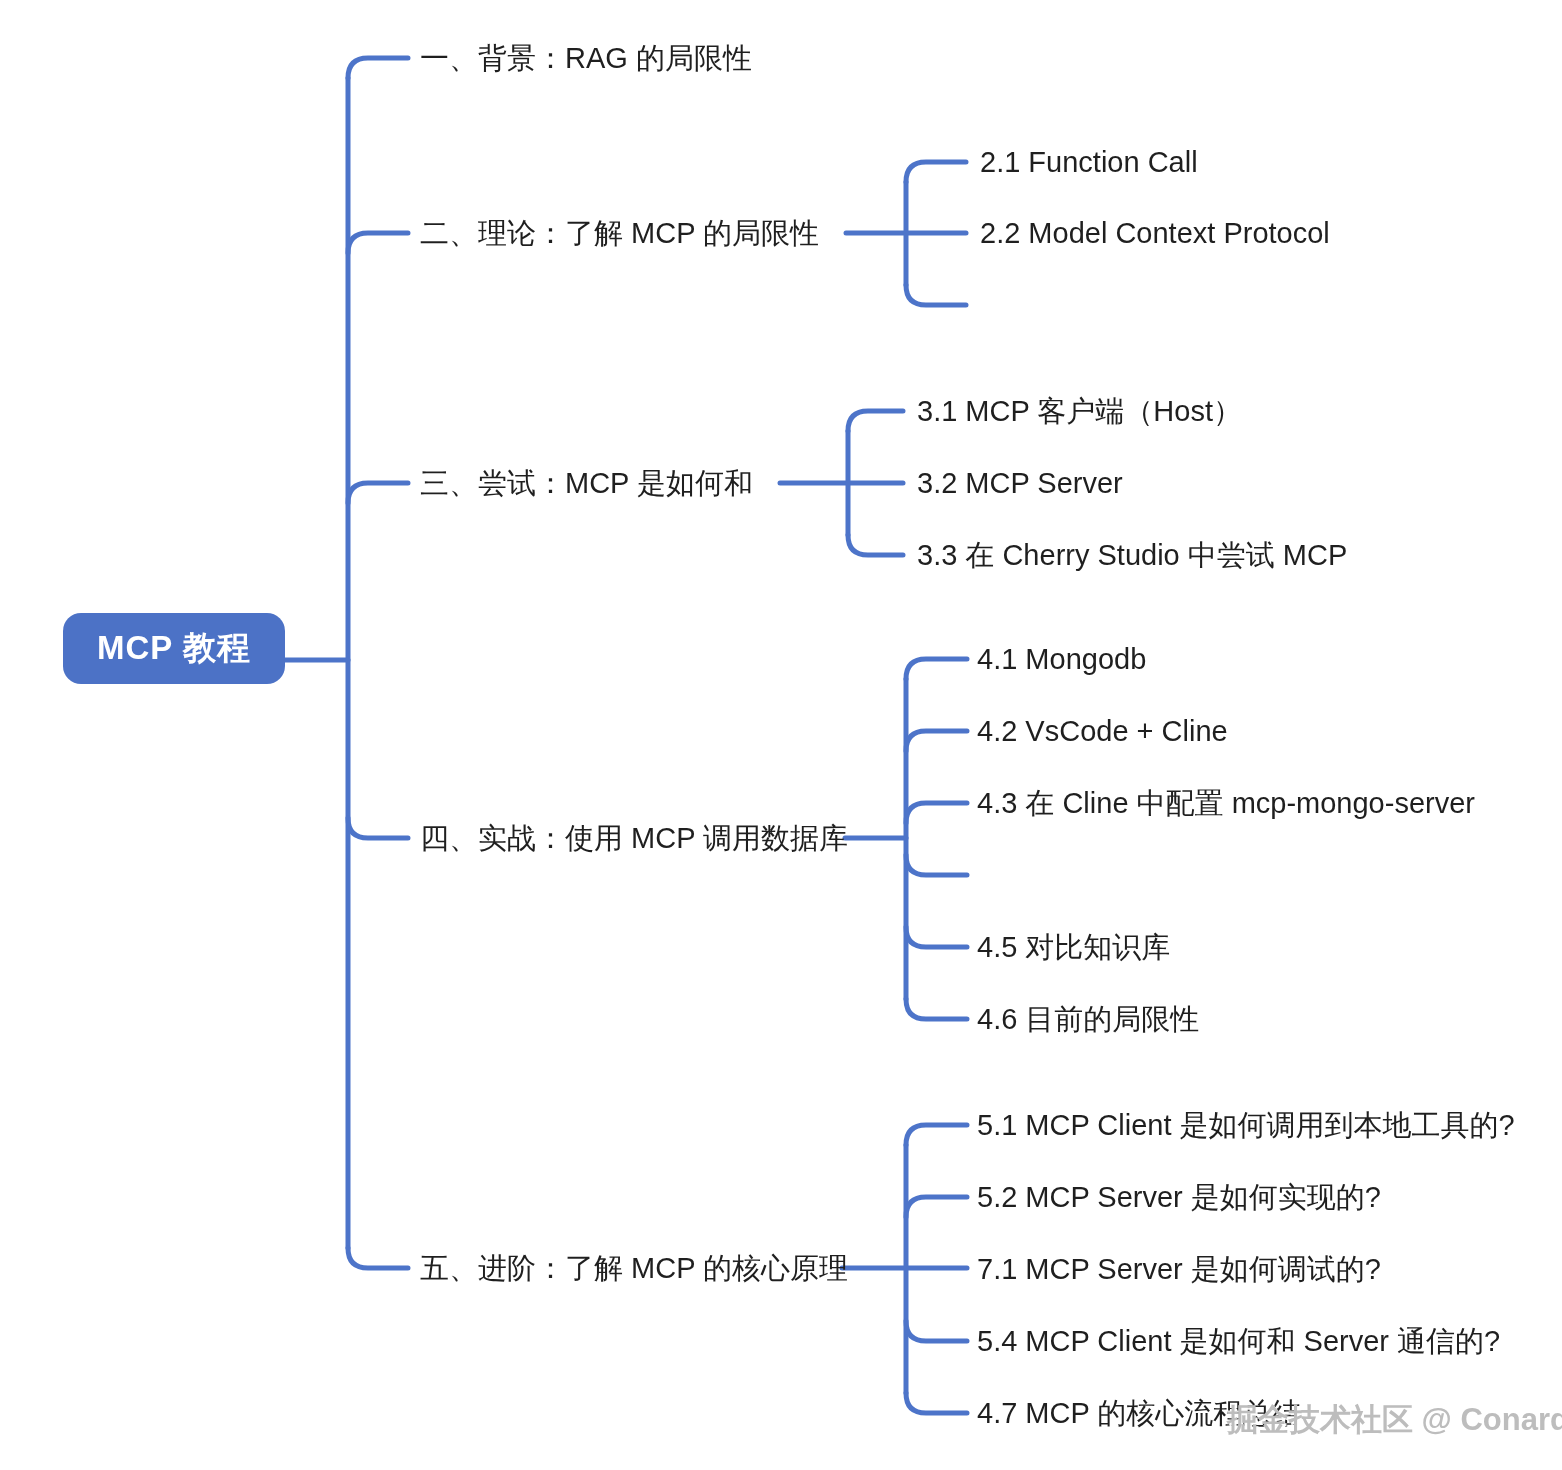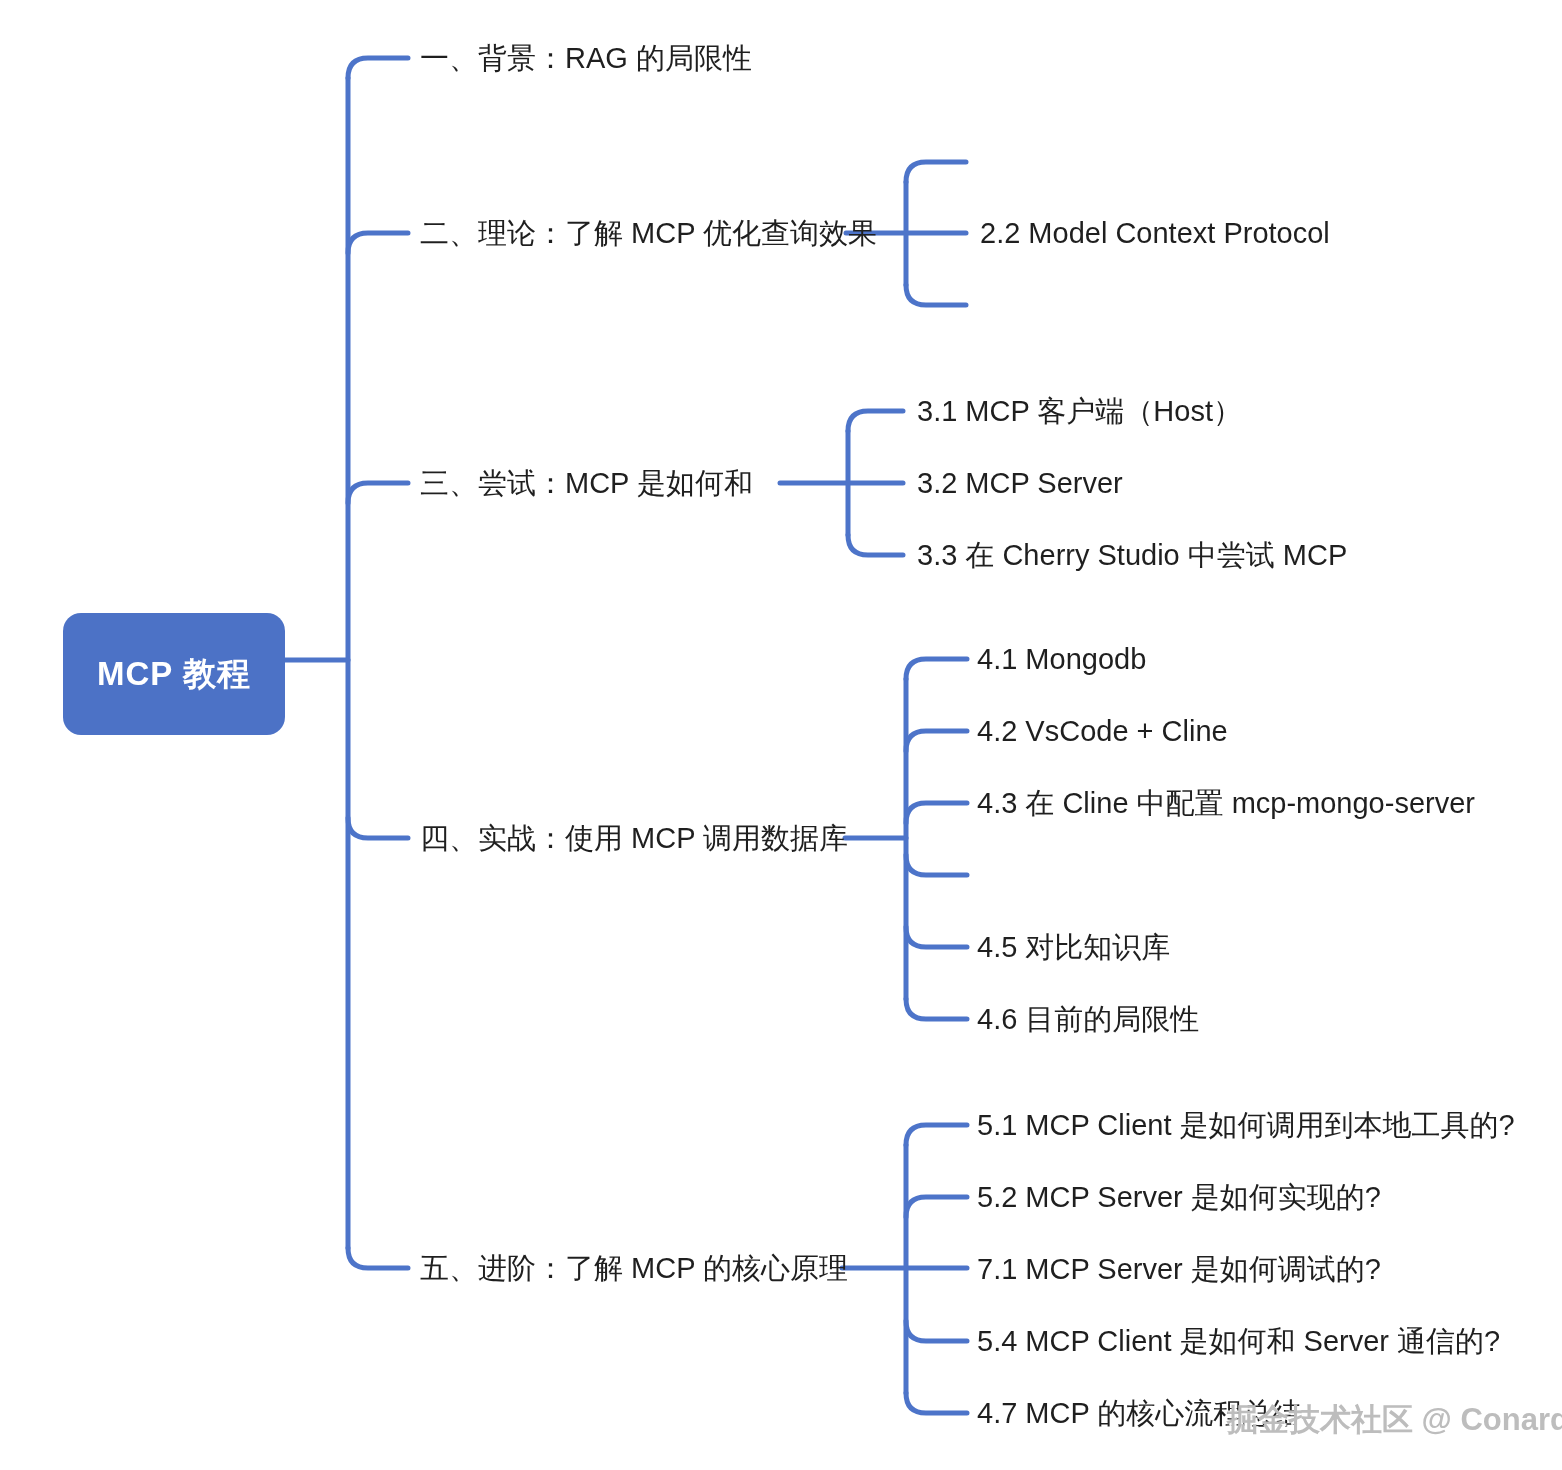--- a/index.html
+++ b/index.html
@@ -21,21 +21,21 @@
   .connectors{position:absolute;left:0;top:0;width:1562px;height:1470px;}
   .connectors path{
     fill:none;
     stroke:var(--line);
     stroke-width:5;
     stroke-linecap:round;
   }
   .root-node{
     position:absolute;
     left:63px;top:613px;
-    width:222px;height:122px;
+    width:222px;height:71px;
     background:var(--root-fill);
     border-radius:18px;
     color:var(--root-text);
     font-size:33px;font-weight:bold;
     display:flex;align-items:center;justify-content:center;
     letter-spacing:1px;
     cursor:pointer;
   }
   .label{
     position:absolute;
@@ -95,25 +95,26 @@
     <path d="M906,1145 V1393"></path>
     <path d="M906,1145 Q906,1125 926,1125 H967"></path>
     <path d="M906,1217 Q906,1197 926,1197 H967"></path>
     <path d="M906,1321 Q906,1341 926,1341 H967"></path>
     <path d="M906,1393 Q906,1413 926,1413 H967"></path>
   </svg>
 
   <div class="root-node">MCP 教程</div>
 
   <div class="label" style="left:420px;top:37px">一、背景：RAG 的局限性</div>
-  <div class="label" style="left:420px;top:212px">二、理论：了解 MCP 优化查询效果</div>
+  <div class="label" style="left:420px;top:212px">二、理论：了解 MCP 的局限性</div>
   <div class="label" style="left:420px;top:462px">三、尝试：MCP 是如何和</div>
   <div class="label" style="left:420px;top:817px">四、实战：使用 MCP 调用数据库</div>
   <div class="label" style="left:420px;top:1247px">五、进阶：了解 MCP 的核心原理</div>
 
+  <div class="label" style="left:980px;top:141px">2.1 Function Call</div>
   <div class="label" style="left:980px;top:212px">2.2 Model Context Protocol</div>
 
   <div class="label" style="left:917px;top:390px">3.1 MCP 客户端（Host）</div>
   <div class="label" style="left:917px;top:462px">3.2 MCP Server</div>
   <div class="label" style="left:917px;top:534px">3.3 在 Cherry Studio 中尝试 MCP</div>
 
   <div class="label" style="left:977px;top:638px">4.1 Mongodb</div>
   <div class="label" style="left:977px;top:710px">4.2 VsCode + Cline</div>
   <div class="label" style="left:977px;top:782px">4.3 在 Cline 中配置 mcp-mongo-server</div>
   <div class="label" style="left:977px;top:926px">4.5 对比知识库</div>

